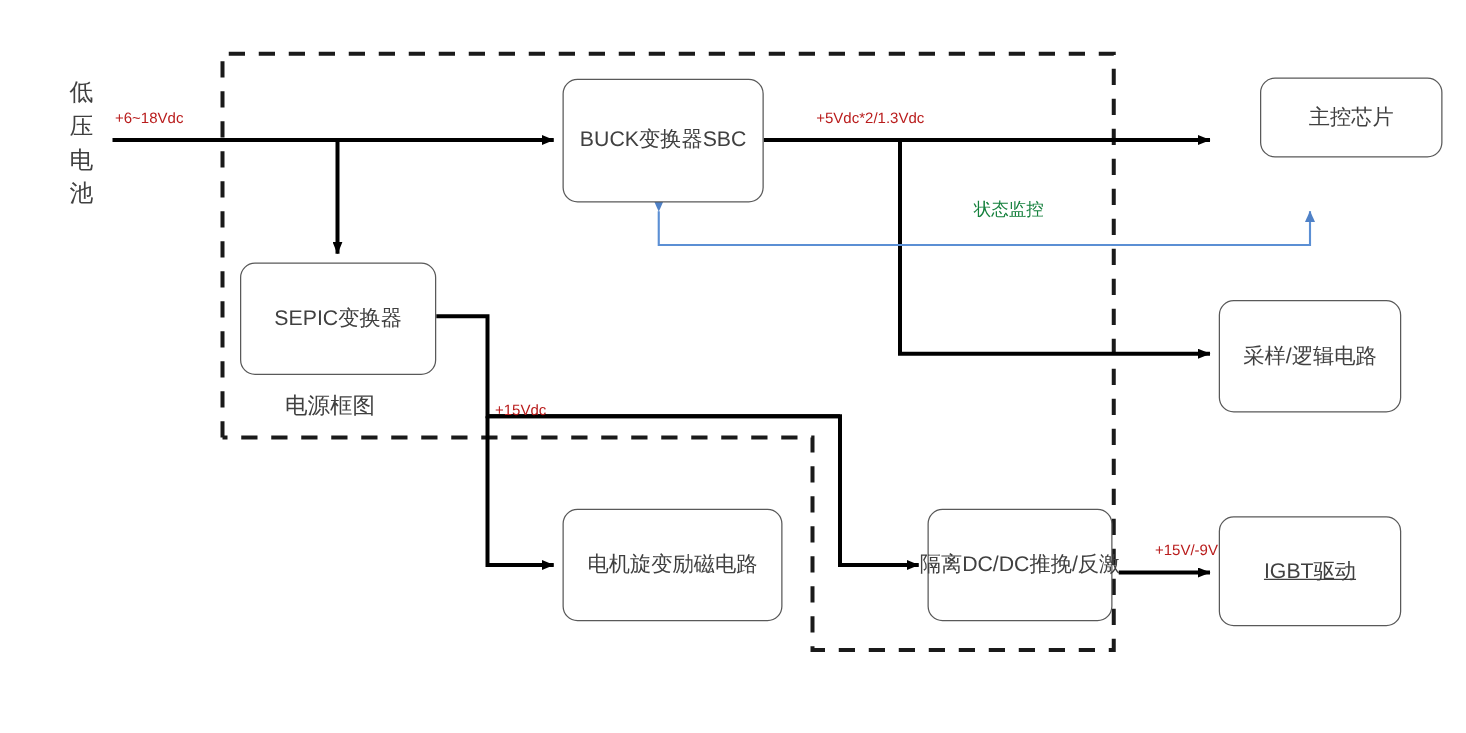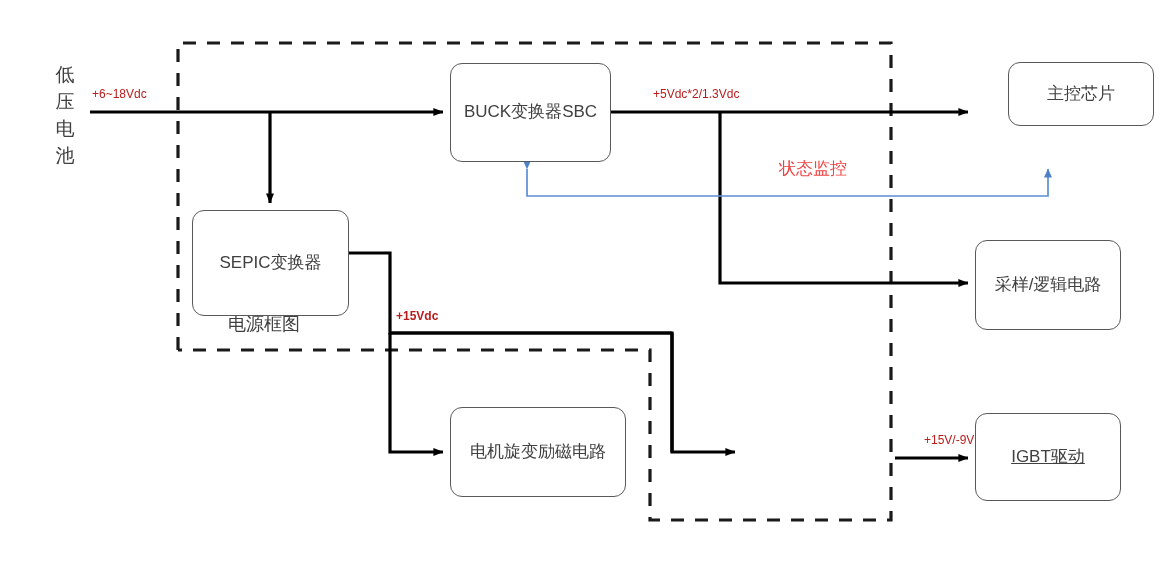--- a/index.html
+++ b/index.html
@@ -40,22 +40,22 @@
   }
   .node-line { display: block; }
   .edge-label {
     position: absolute;
     color: #b91c1c;
     font-size: 12px;
     white-space: nowrap;
     line-height: 1;
   }
   .edge-label.cn {
-    color: #ef4444;
-    font-size: 17px;
+    color: #15803d;
+    font-size: 14px;
     text-align: right;
   }
   .side-label {
     position: absolute;
     color: #404040;
     font-size: 19px;
     line-height: 1.42;
     text-align: center;
     white-space: nowrap;
   }
@@ -134,47 +134,51 @@
     <span class="ch">电</span>
     <span class="ch">池</span>
   </div>
 
   <div class="edge-label" style="left:92px; top:88px;">+6~18Vdc</div>
 
   <div class="edge-label" style="left:653px; top:88px;">+5Vdc*2/1.3Vdc</div>
 
   <div class="edge-label cn" style="left:779px; top:160px;">状态监控</div>
 
-  <div class="edge-label" style="left:396px; top:310px;font-weight:bold;">+15Vdc</div>
+  <div class="edge-label" style="left:396px; top:322px;">+15Vdc</div>
 
   <div class="edge-label" style="left:893px; top:434px;padding-left:31px;">+15V/-9V</div>
 
   <div class="group-label" style="left:228px; top:312px;">电源框图</div>
 
   <div class="node-box" style="left:450px; top:63px; width:161px; height:99px;">
     <span class="node-line">BUCK变换器</span>
     <span class="node-line">SBC</span>
   </div>
 
-  <div class="node-box" style="left:192px; top:210px; width:157px; height:106px;">
+  <div class="node-box" style="left:192px; top:210px; width:157px; height:90px;">
     <span class="node-line">SEPIC变换器</span>
   </div>
 
   <div class="node-box" style="left:1008px; top:62px; width:146px; height:64px;">
     <span class="node-line">主控芯片</span>
   </div>
 
   <div class="node-box" style="left:975px; top:240px; width:146px; height:90px;">
     <span class="node-line">采样/逻辑</span>
     <span class="node-line">电路</span>
   </div>
 
   <div class="node-box" style="left:450px; top:407px; width:176px; height:90px;">
     <span class="node-line">电机旋变</span>
     <span class="node-line">励磁电路</span>
   </div>
 
+  <div class="node-box" style="left:742px; top:407px; width:148px; height:90px;">
+    <span class="node-line">隔离DC/DC</span>
+    <span class="node-line">推挽/反激</span>
+  </div>
 
   <div class="node-box" style="left:975px; top:413px; width:146px; height:88px;text-decoration:underline;">
     <span class="node-line">IGBT驱动</span>
   </div>
 
 </div>
 
 </body></html>

